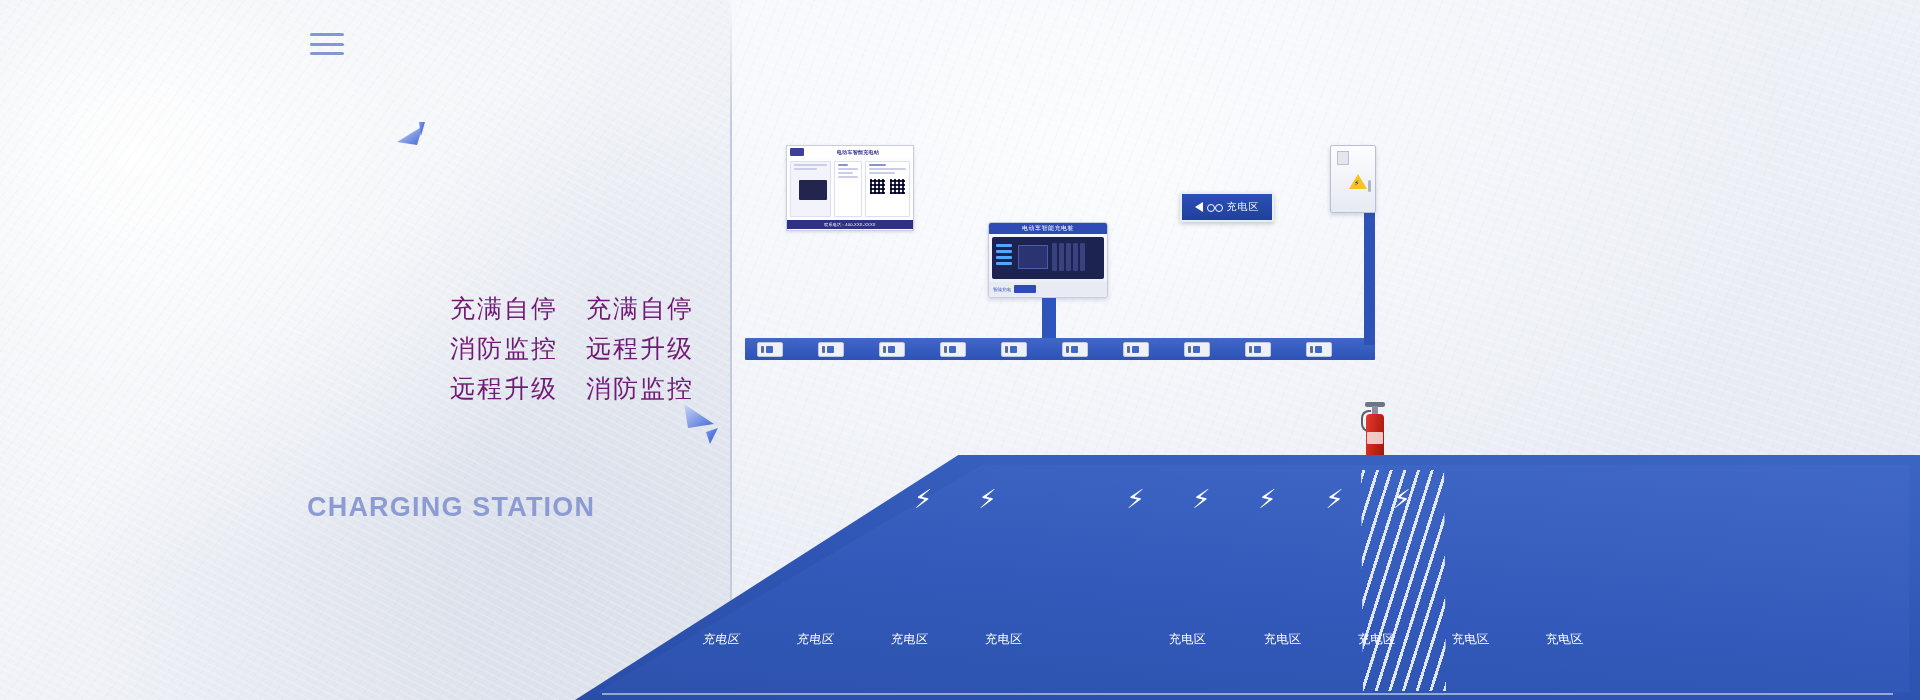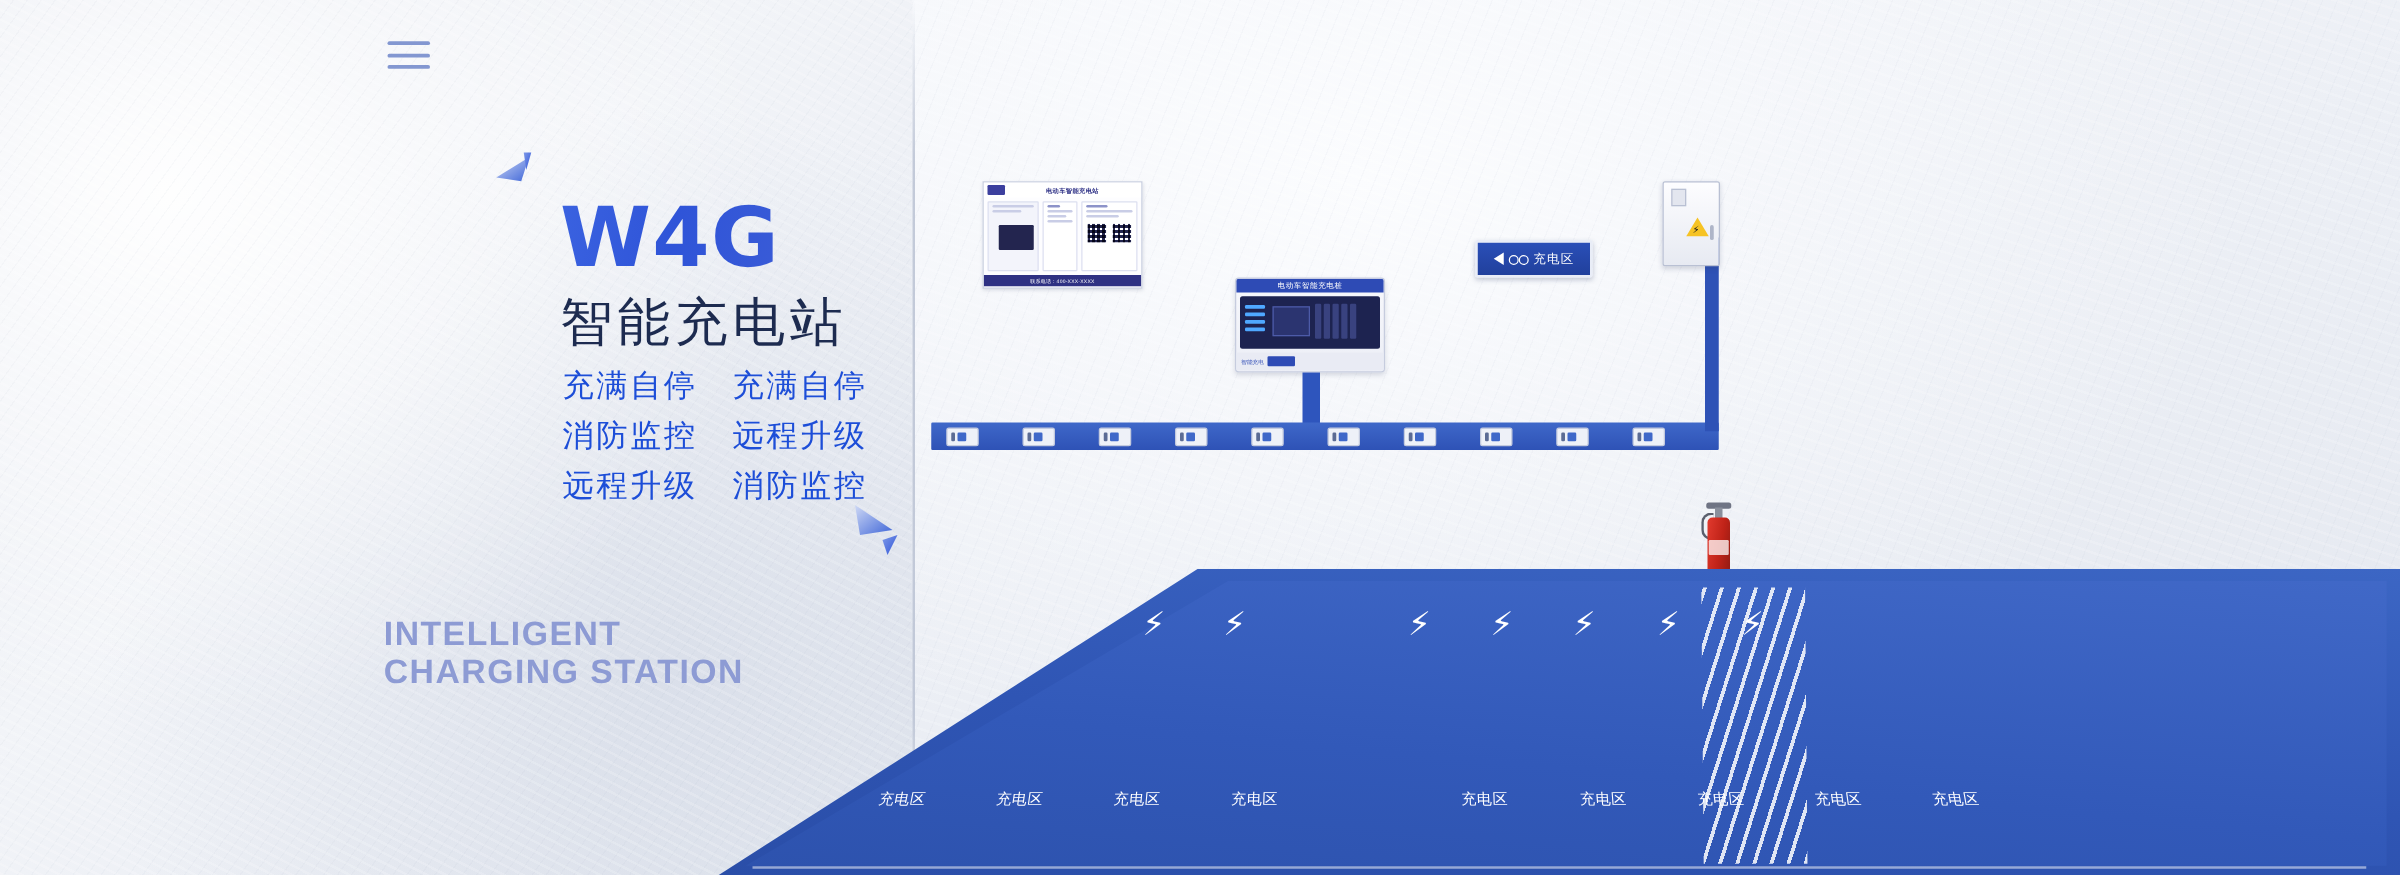--- a/index.html
+++ b/index.html
@@ -67,21 +67,21 @@
   }
   .subtitle{
     margin-top:6px; font-size:42px; letter-spacing:4px; color:#1d2b50;
     font-weight:300; font-family:"Liberation Sans","DejaVu Sans",sans-serif;
   }
   .features{
     position:absolute; left:450px; top:292px;
     display:grid; grid-template-columns:auto auto; column-gap:28px; row-gap:7px;
   }
   .features span{
-    font-size:25px; letter-spacing:2px; color:#1d4ed8; font-weight:300;
+    font-size:25px; letter-spacing:2px; color:#701a75; font-weight:300;
     white-space:nowrap;
   }
   .en-block{ position:absolute; left:307px; top:492px; line-height:1.12; }
   .en-block div{
     font-size:27px; font-weight:bold; letter-spacing:1.2px; color:#8d9bd4;
     font-family:"Liberation Sans","DejaVu Sans",sans-serif;
   }
 
   
   .poster{
@@ -226,36 +226,31 @@
     </defs>
     <polygon points="2,22 28,6 22,25" fill="url(#g1)"></polygon>
     <polygon points="24,2 30,2 26,16" fill="url(#g2)"></polygon>
   </svg>
 
   <svg class="deco" style="left:680px; top:398px;" width="42" height="48" viewBox="0 0 42 48">
     <polygon points="4,6 34,26 8,30" fill="url(#g1)"></polygon>
     <polygon points="26,34 38,30 30,46" fill="url(#g2)"></polygon>
   </svg>
 
-  <div class="headline">
-    <div class="w4g">W4G</div>
-    <div class="subtitle">智能充电站</div>
-  </div>
 
   <div class="features">
     <span>充满自停</span>
     <span>充满自停</span>
     <span>消防监控</span>
     <span>远程升级</span>
     <span>远程升级</span>
     <span>消防监控</span>
   </div>
 
   <div class="en-block">
-    <div>INTELLIGENT</div>
     <div>CHARGING STATION</div>
   </div>
 
   <div class="poster">
     <div class="poster-head">
       <div class="poster-logo"></div>
       <div class="poster-title">电动车智能充电站</div>
     </div>
     <div class="poster-body">
       <div class="pb-col a">

